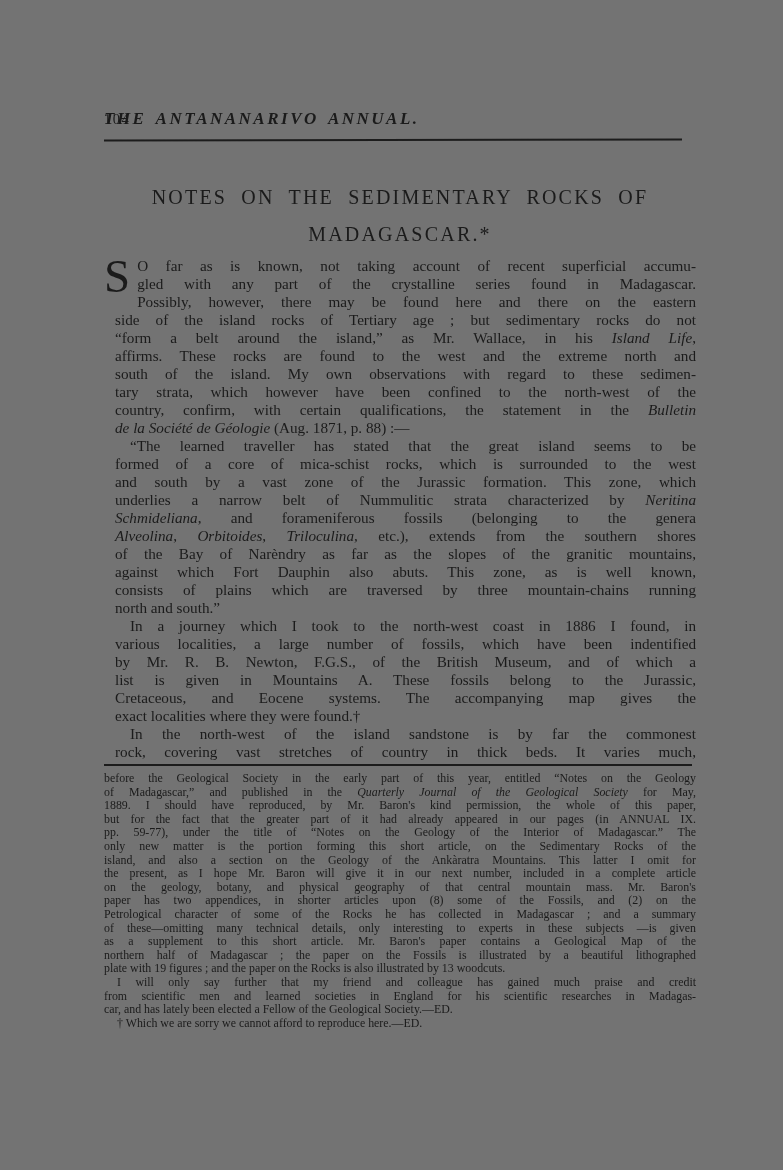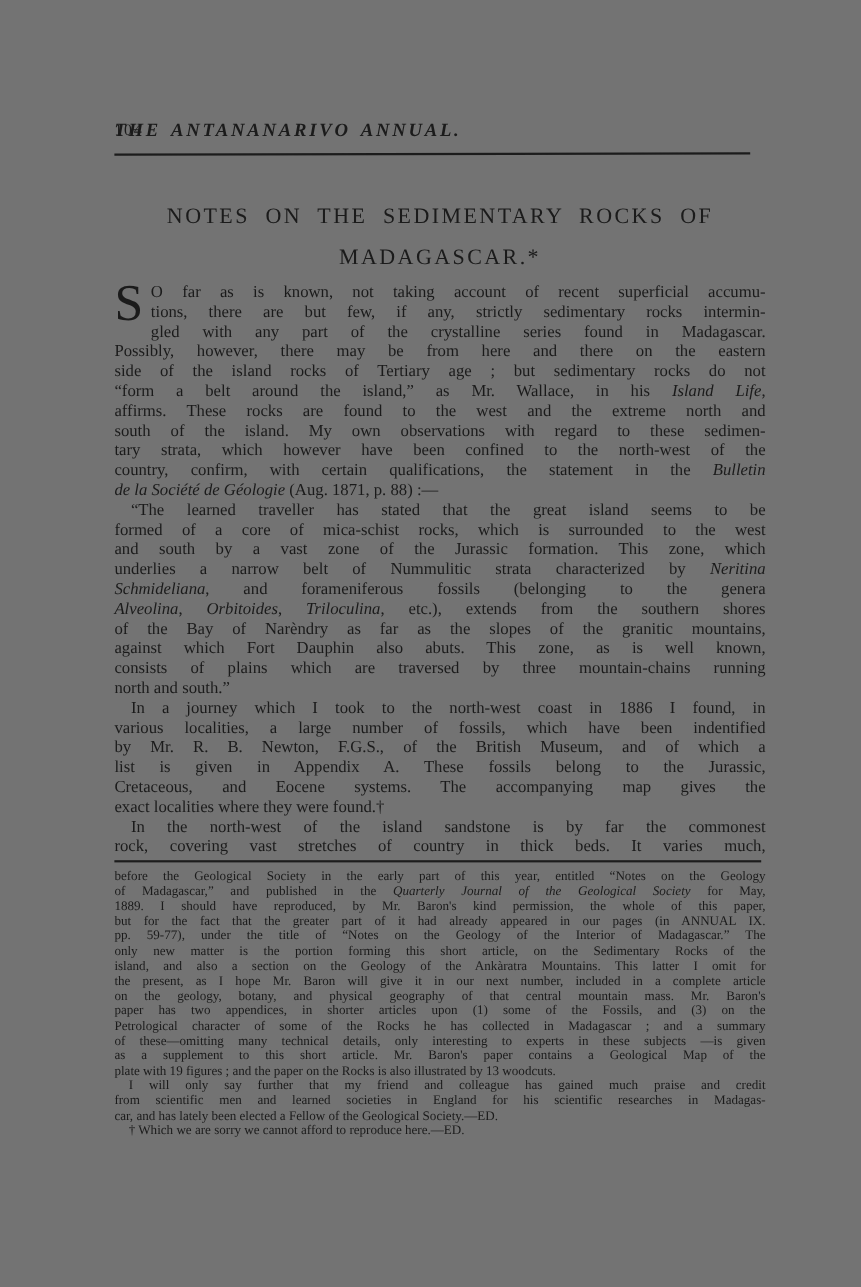--- a/index.html
+++ b/index.html
@@ -34,21 +34,21 @@
     letter-spacing:2.2px; word-spacing:7px;
   }
 
   .body { margin-top:4px; font-size:15.2px; line-height:18px; }
   .para { margin:0; }
   .dropcap {
     float:left;
     font-size:47px; line-height:36px; height:36px;
     margin:1px 7px 0 0;
   }
-  .bline { text-align:justify; text-align-last:justify; }
+  .bline { text-align:justify; text-align-last:justify;margin-left:11px; }
   .bline.last { text-align-last:left; }
   .bline.indent { text-indent:15px; }
 
   .footnote-rule { margin-top:3px; width:588px; }
   .footnotes { margin-top:6px; font-size:11.9px; line-height:13.6px; }
   .fline { text-align:justify; text-align-last:justify; }
   .fline.last { text-align-last:left; }
   .fline.indent { text-indent:13px; }
 </style>
 </head>
@@ -66,23 +66,22 @@
 
     <div class="title">
       <div>NOTES ON THE SEDIMENTARY ROCKS OF</div>
       <div>MADAGASCAR.*</div>
     </div>
 
     <div class="body" id="body-host">
         <div class="para">
           <span class="dropcap">S</span>
           <div class="bline">O far as is known, not taking account of recent superficial accumu-</div>
-          <div class="bline">tions, there are but few, if any, strictly sedimentary rocks intermin-</div>
           <div class="bline">gled with any part of the crystalline series found in Madagascar.</div>
-          <div class="bline">Possibly, however, there may be from here and there on the eastern</div>
+          <div class="bline">Possibly, however, there may be found here and there on the eastern</div>
           <div class="bline">side of the island rocks of Tertiary age ; but sedimentary rocks do not</div>
           <div class="bline">“form a belt around the island,” as Mr. Wallace, in his <i>Island Life</i>,</div>
           <div class="bline">affirms.  These rocks are found to the west and the extreme north and</div>
           <div class="bline">south of the island.  My own observations with regard to these sedimen-</div>
           <div class="bline">tary strata, which however have been confined to the north-west of the</div>
           <div class="bline">country, confirm, with certain qualifications, the statement in the <i>Bulletin</i></div>
           <div class="bline last"><i>de la Société de Géologie</i> (Aug. 1871, p. 88) :—</div>
         </div>
         <div class="para">
           <div class="bline indent">“The learned traveller has stated that the great island seems to be</div>
@@ -93,21 +92,21 @@
           <div class="bline"><i>Alveolina</i>, <i>Orbitoides</i>, <i>Triloculina</i>, etc.), extends from the southern shores</div>
           <div class="bline">of the Bay of Narèndry as far as the slopes of the granitic mountains,</div>
           <div class="bline">against which Fort Dauphin also abuts.  This zone, as is well known,</div>
           <div class="bline">consists of plains which are traversed by three mountain-chains running</div>
           <div class="bline last">north and south.”</div>
         </div>
         <div class="para">
           <div class="bline indent">In a journey which I took to the north-west coast in 1886 I found, in</div>
           <div class="bline">various localities, a large number of fossils, which have been indentified</div>
           <div class="bline">by Mr. R. B. Newton, F.G.S., of the British Museum, and of which a</div>
-          <div class="bline">list is given in Appendix A.  These fossils belong to the Jurassic,</div>
+          <div class="bline">list is given in Mountains A.  These fossils belong to the Jurassic,</div>
           <div class="bline">Cretaceous, and Eocene systems.  The accompanying map gives the</div>
           <div class="bline last">exact localities where they were found.†</div>
         </div>
         <div class="para">
           <div class="bline indent">In the north-west of the island sandstone is by far the commonest</div>
           <div class="bline">rock, covering vast stretches of country in thick beds.  It varies much,</div>
         </div>
       </div>
 
     <div class="rule footnote-rule"></div>
@@ -116,24 +115,25 @@
         <div class="para">
           <div class="fline">before the Geological Society in the early part of this year, entitled “Notes on the Geology</div>
           <div class="fline">of Madagascar,” and published in the <i>Quarterly Journal of the Geological Society</i> for May,</div>
           <div class="fline">1889.  I should have reproduced, by Mr. Baron's kind permission, the whole of this paper,</div>
           <div class="fline">but for the fact that the greater part of it had already appeared in our pages (in ANNUAL IX.</div>
           <div class="fline">pp. 59-77), under the title of “Notes on the Geology of the Interior of Madagascar.”  The</div>
           <div class="fline">only new matter is the portion forming this short article, on the Sedimentary Rocks of the</div>
           <div class="fline">island, and also a section on the Geology of the Ankàratra Mountains.  This latter I omit for</div>
           <div class="fline">the present, as I hope Mr. Baron will give it in our next number, included in a complete article</div>
           <div class="fline">on the geology, botany, and physical geography of that central mountain mass.  Mr. Baron's</div>
-          <div class="fline">paper has two appendices, in shorter articles upon (1) some of the Fossils, and (3) on the</div>
+          <div class="fline">paper has two appendices, in shorter articles upon (8) some of the Fossils, and (2) on the</div>
           <div class="fline">Petrological character of some of the Rocks he has collected in Madagascar ; and a summary</div>
           <div class="fline">of these—omitting many technical details, only interesting to experts in these subjects —is given</div>
           <div class="fline">as a supplement to this short article.  Mr. Baron's paper contains a Geological Map of the</div>
+          <div class="fline">northern half of Madagascar ; the paper on the Fossils is illustrated by a beautiful lithographed</div>
           <div class="fline last">plate with 19 figures ; and the paper on the Rocks is also illustrated by 13 woodcuts.</div>
         </div>
         <div class="para">
           <div class="fline indent">I will only say further that my friend and colleague has gained much praise and credit</div>
           <div class="fline">from scientific men and learned societies in England for his scientific researches in Madagas-</div>
           <div class="fline last">car, and has lately been elected a Fellow of the Geological Society.—ED.</div>
         </div>
         <div class="para">
           <div class="fline indent last">† Which we are sorry we cannot afford to reproduce here.—ED.</div>
         </div>

